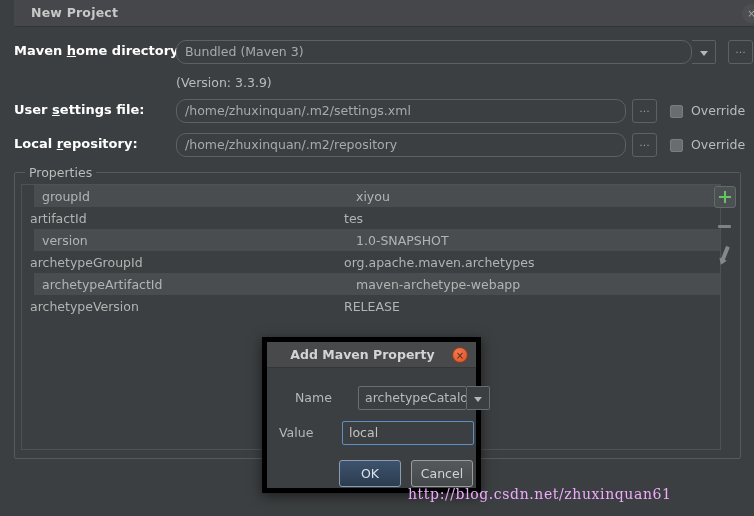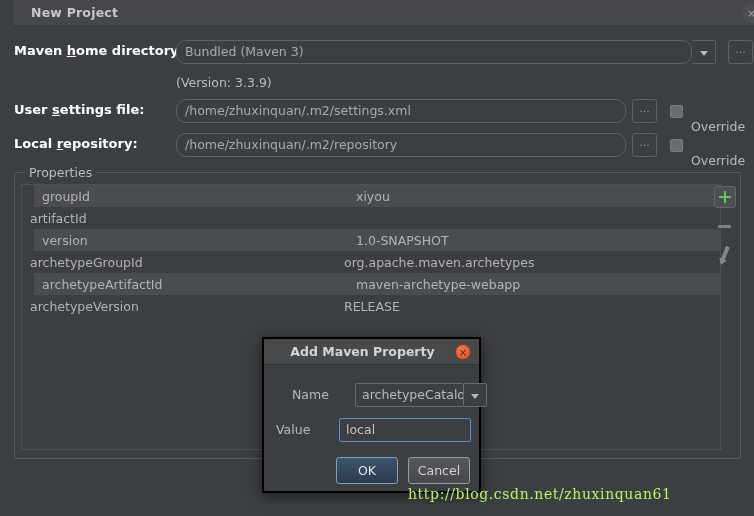--- a/index.html
+++ b/index.html
@@ -125,21 +125,21 @@
   .cb-box {
     position: absolute;
     left: 0; top: 4px;
     width: 13px; height: 13px;
     background: #6a6d6f;
     border: 1px solid #7a7d7f;
     border-radius: 2px;
   }
   .cb-label {
     position: absolute;
-    left: 21px; top: 18px;
+    left: 21px; top: 2px;
     font-size: 12.5px;
     color: #bbbbbb;
     white-space: nowrap;
   }
 
   
   .group {
     position: absolute;
     left: 14px; top: 172px;
     width: 727px; height: 287px;
@@ -242,21 +242,21 @@
     border-top: 6px solid #85888a;
     transform: rotate(22deg);
   }
 
   
   .modal {
     position: absolute;
     left: 262px; top: 337px;
     width: 219px; height: 156px;
     background: #3c3f41;
-    border: 2px solid #000000;
+    border: 5px solid #000000;
     box-shadow: 0 3px 12px rgba(0,0,0,.55);
   }
   .modal-title {
     position: relative;
     height: 26px;
     background: #48494b;
     border-bottom: 1px solid #333537;
   }
   .modal-title-text {
     position: absolute;
@@ -361,21 +361,21 @@
     border: 1px solid #9a9d9f;
     color: #d2d2d2;
   }
 
   
   .watermark {
     position: absolute;
     left: 408px; top: 486px;
     font-family: "DejaVu Serif", serif;
     font-size: 14px;
-    color: #bef264;
+    color: #f0abfc;
     letter-spacing: .6px;
     white-space: nowrap;
   }
 </style>
 </head>
 <body>
 
 <div id="app">
 
   <div class="titlebar">
@@ -415,20 +415,21 @@
   <div class="group">
     <div class="group-title">Properties</div>
 
     <div class="table" id="props-table">
         <div class="trow odd">
           <div class="tcell-key">groupId</div>
           <div class="tcell-val">xiyou</div>
         </div>
         <div class="trow even">
           <div class="tcell-key">artifactId</div>
+          <div class="tcell-val">tes</div>
         </div>
         <div class="trow odd">
           <div class="tcell-key">version</div>
           <div class="tcell-val">1.0-SNAPSHOT</div>
         </div>
         <div class="trow even">
           <div class="tcell-key">archetypeGroupId</div>
           <div class="tcell-val">org.apache.maven.archetypes</div>
         </div>
         <div class="trow odd">

